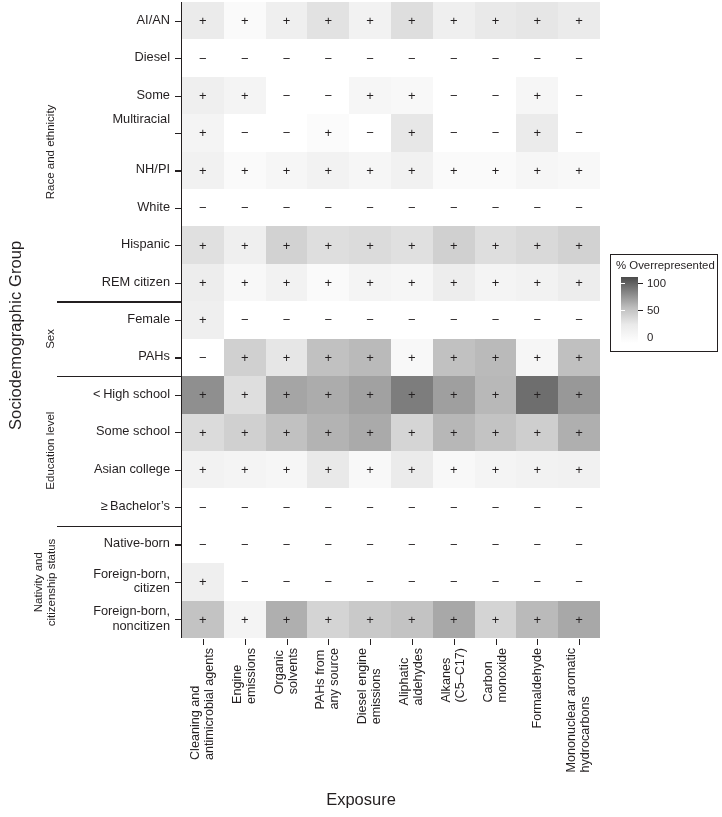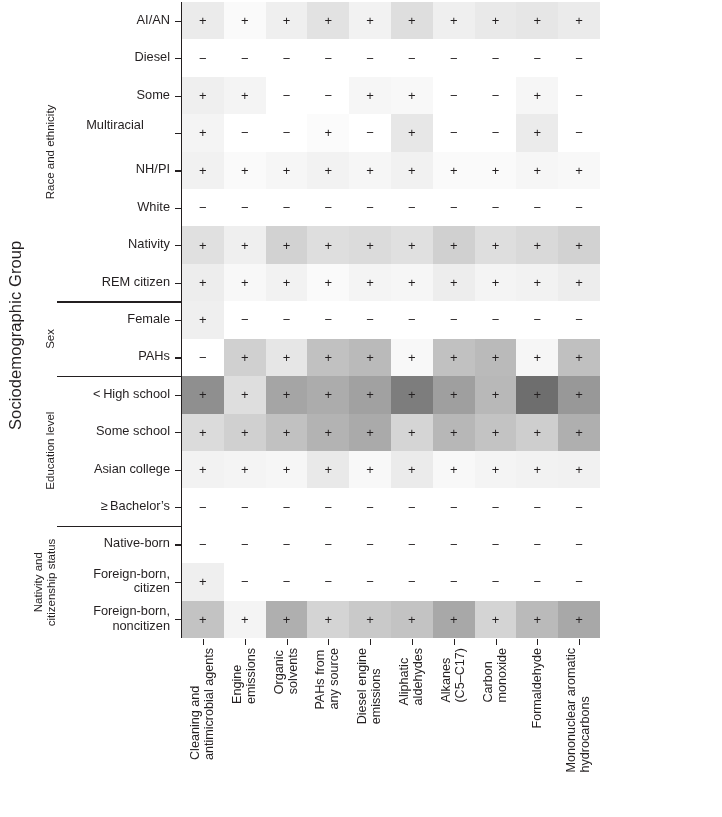--- a/index.html
+++ b/index.html
@@ -653,27 +653,27 @@
         <span>+</span>
       </div>
     </div>
   <div id="decor">
       <div class="rowlabel" style="left: 60px; width: 110px; top: 12.7059px; right: auto;">AI/AN</div>
       <div class="ytick" style="top: 20.7059px;"></div>
       <div class="rowlabel" style="left: 60px; width: 110px; top: 50.1176px; right: auto;">Diesel</div>
       <div class="ytick" style="top: 58.1176px;"></div>
       <div class="rowlabel" style="left: 60px; width: 110px; top: 87.5294px; right: auto;">Some</div>
       <div class="ytick" style="top: 95.5294px;"></div>
-      <div class="rowlabel" style="left: 60px; width: 110px; top: 118px; right: auto; text-align: center;">Multiracial</div>
+      <div class="rowlabel" style="left: 60px; width: 110px; top: 112px; right: auto;">Multiracial</div>
       <div class="ytick" style="top: 132.941px;"></div>
       <div class="rowlabel" style="left: 60px; width: 110px; top: 162.353px; right: auto;">NH/PI</div>
       <div class="ytick" style="top: 170.353px;"></div>
       <div class="rowlabel" style="left: 60px; width: 110px; top: 199.765px; right: auto;">White</div>
       <div class="ytick" style="top: 207.765px;"></div>
-      <div class="rowlabel" style="left: 60px; width: 110px; top: 237.176px; right: auto;">Nativity</div>
+      <div class="rowlabel" style="left: 60px; width: 110px; top: 237.176px; right: auto;">Hispanic</div>
       <div class="ytick" style="top: 245.176px;"></div>
       <div class="rowlabel" style="left: 60px; width: 110px; top: 274.588px; right: auto;">REM citizen</div>
       <div class="ytick" style="top: 282.588px;"></div>
       <div class="rowlabel" style="left: 60px; width: 110px; top: 312px; right: auto;">Female</div>
       <div class="ytick" style="top: 320px;"></div>
       <div class="rowlabel" style="left: 60px; width: 110px; top: 349.412px; right: auto;">PAHs</div>
       <div class="ytick" style="top: 357.412px;"></div>
       <div class="rowlabel" style="left: 60px; width: 110px; top: 386.824px; right: auto;">&lt; High school</div>
       <div class="ytick" style="top: 394.824px;"></div>
       <div class="rowlabel" style="left: 60px; width: 110px; top: 424.235px; right: auto;">Some school</div>
@@ -717,15 +717,27 @@
       <div class="collabel" style="left: 530.3px;">Formaldehyde</div>
       <div class="xtick" style="left: 537.3px;"></div>
       <div class="collabel" style="left: 564.1px;">Mononuclear aromatic
 hydrocarbons</div>
       <div class="xtick" style="left: 579.1px;"></div>
       <div class="sep" style="top: 301.294px;"></div>
       <div class="sep" style="top: 376.118px;"></div>
       <div class="sep" style="top: 525.765px;"></div>
     </div>
 
-
+  <div id="x-axis-title">Exposure</div>
+
+  <div id="legend">
+    <div id="legend-title">% Overrepresented</div>
+    <div id="legend-bar"></div>
+    <div class="legend-tick" style="top:28px;"></div>
+    <div class="legend-tick inner" style="top:28px;"></div>
+    <div class="legend-tick" style="top:55px;"></div>
+    <div class="legend-tick inner" style="top:55px;"></div>
+    <div class="legend-num" style="top:22px;">100</div>
+    <div class="legend-num" style="top:49px;">50</div>
+    <div class="legend-num" style="top:76px;">0</div>
+  </div>
 
 </div>
 
 </body></html>

